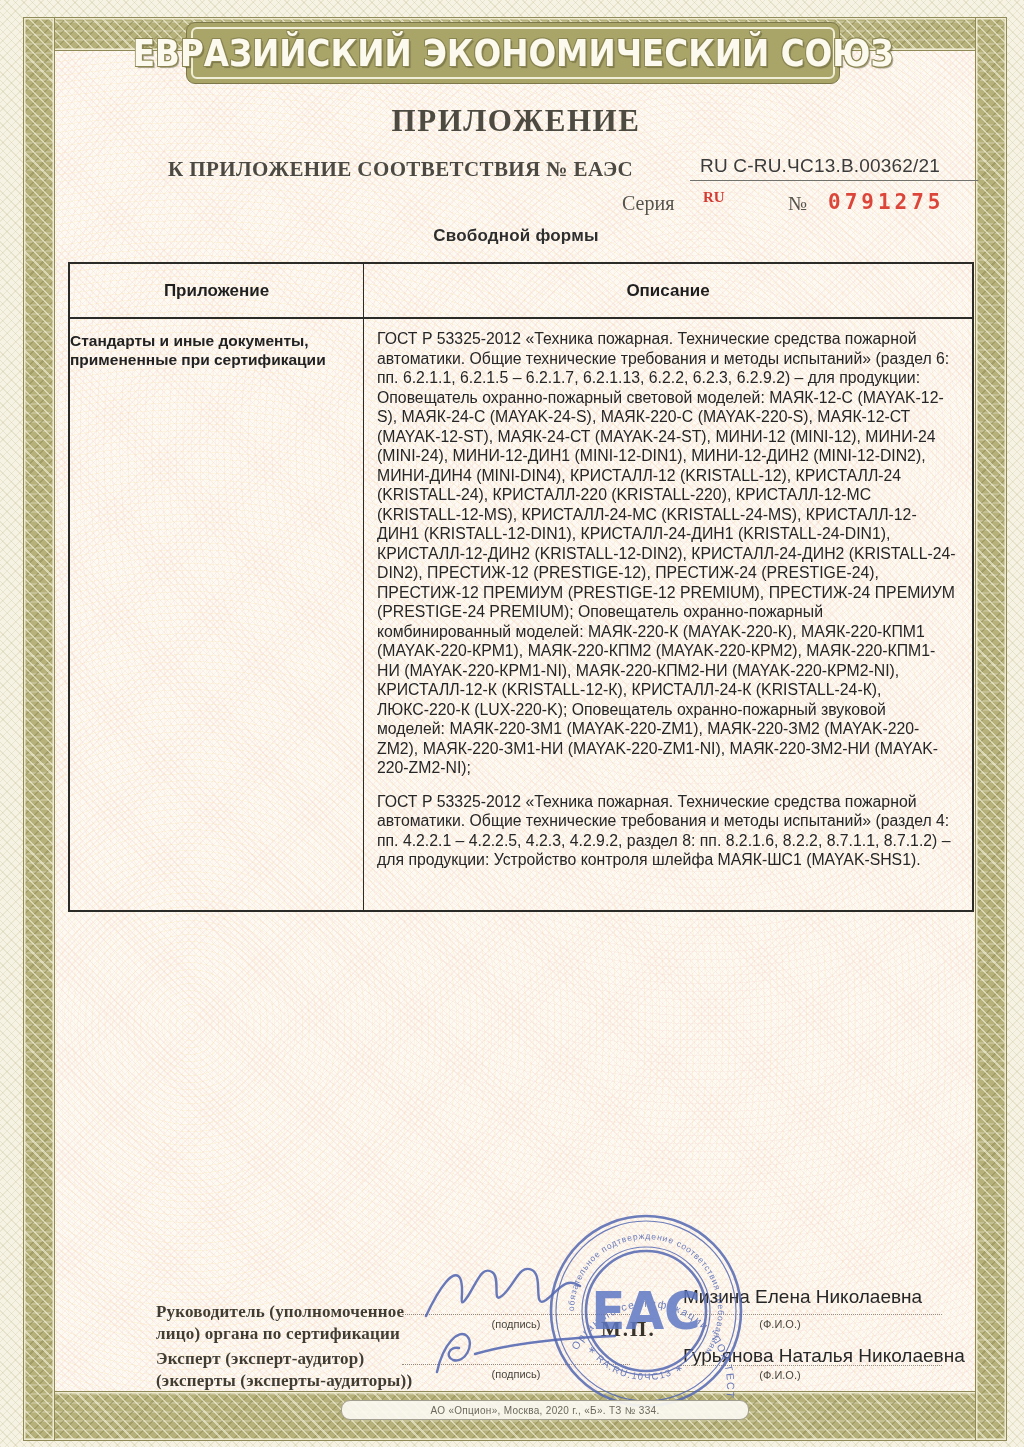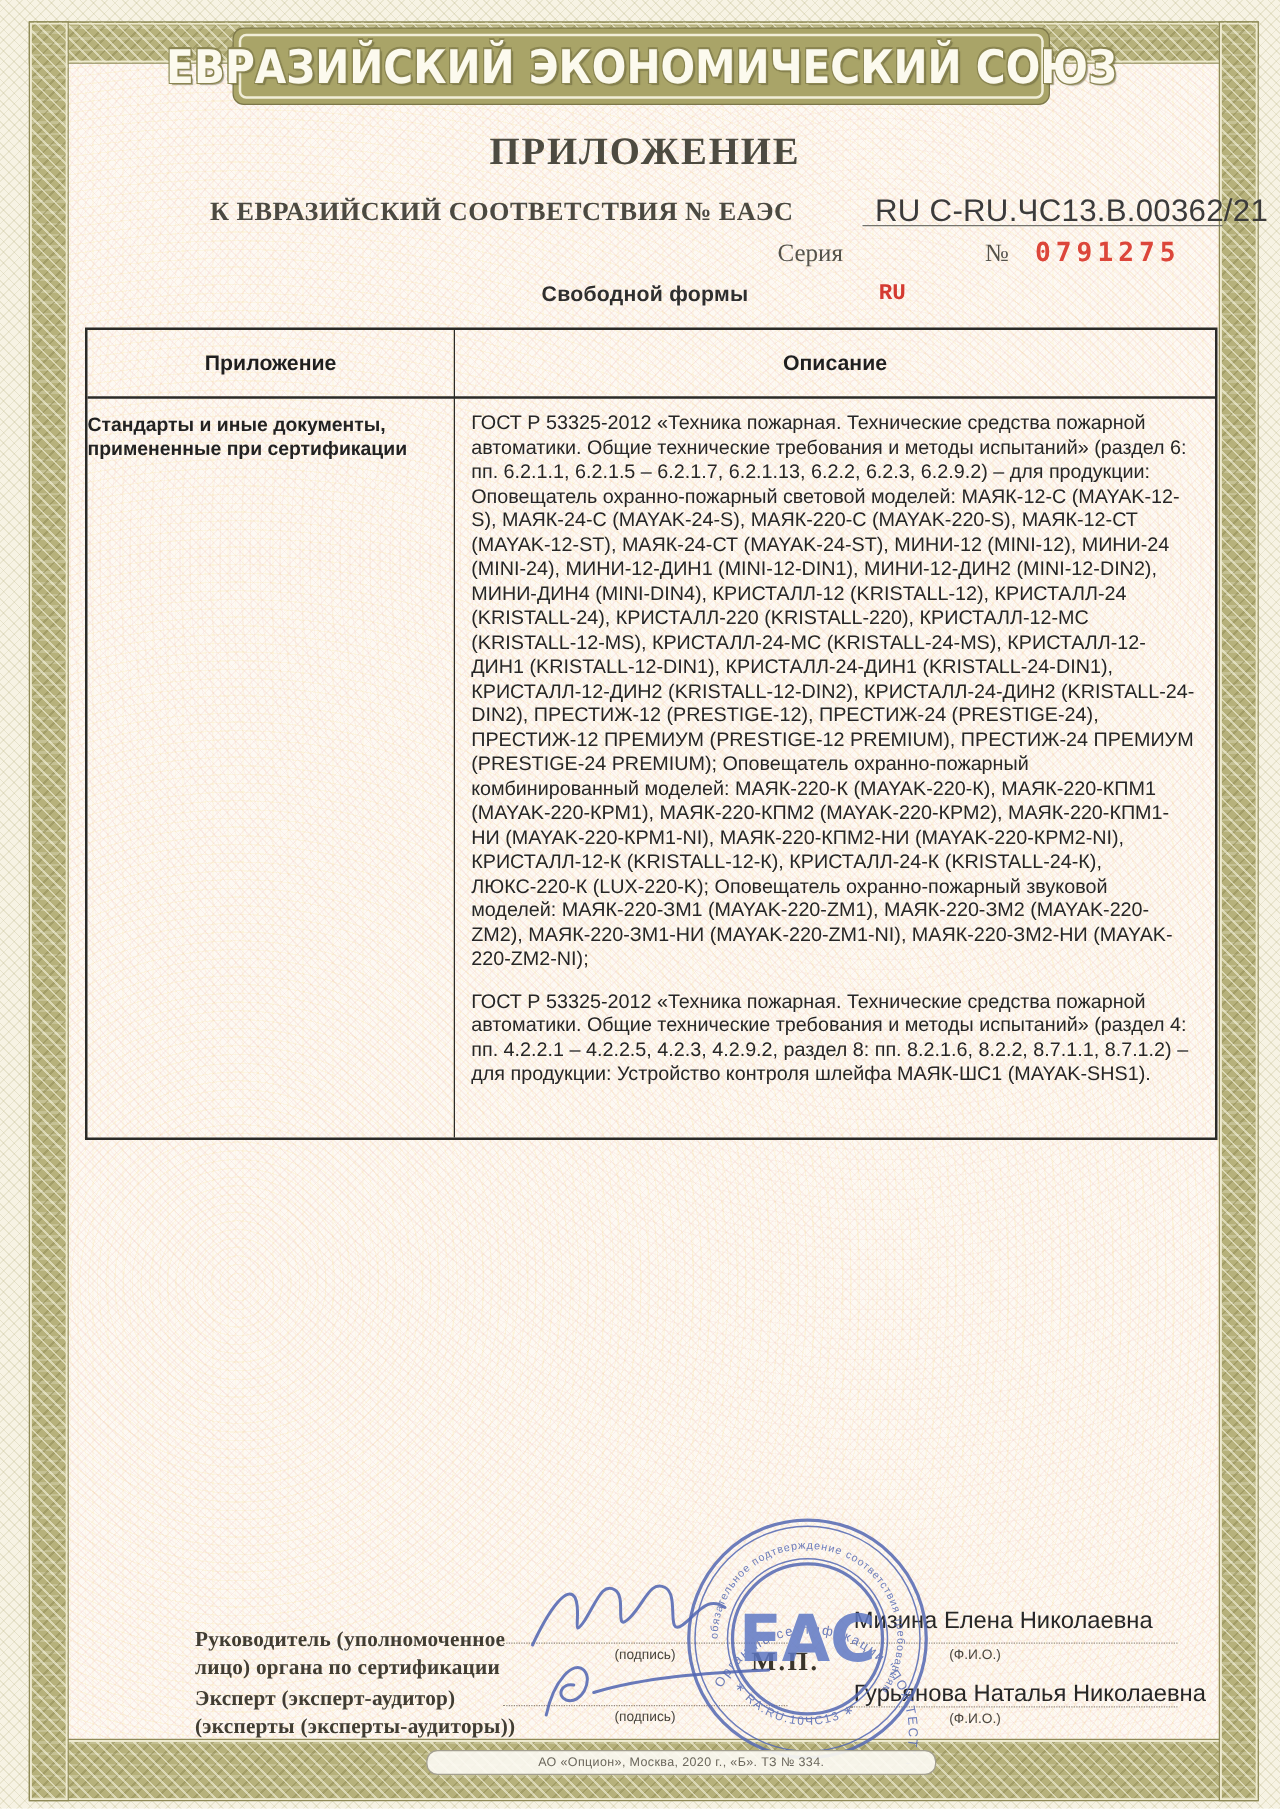--- a/index.html
+++ b/index.html
@@ -57,27 +57,27 @@
     font-family:"Liberation Serif",serif;font-weight:bold;font-size:31px;
     letter-spacing:1.5px;color:#4d4b41;
   }
   .subtitle-label{
     position:absolute;z-index:3;left:168px;top:157px;
     font-family:"Liberation Serif",serif;font-weight:bold;font-size:21px;
     color:#4b4941;letter-spacing:0.4px;white-space:nowrap;
   }
   .cert-number{
     position:absolute;z-index:3;left:700px;top:155px;width:278px;
-    font-family:"Liberation Sans",sans-serif;font-size:25px;color:#3b3b3b;
+    font-family:"Liberation Sans",sans-serif;font-size:19px;color:#3b3b3b;
     letter-spacing:0.2px;white-space:nowrap;
   }
   .cert-underline{position:absolute;z-index:3;left:690px;top:180px;width:288px;border-bottom:1.5px solid #73736d;}
   .series-row{position:absolute;z-index:3;left:0;top:191px;width:1024px;height:26px;}
   .series-label{position:absolute;left:622px;top:1px;font-family:"Liberation Serif",serif;font-size:20px;color:#55534b;}
-  .series-value{position:absolute;left:703px;top:-2px;font-family:Liberation Mono, monospace;font-weight:bold;font-size:18px;color:#d43a31;margin-top:36px;}
+  .series-value{position:absolute;left:703px;top:-2px;font-family:Liberation Serif, serif;font-weight:bold;font-size:15px;color:#d43a31;}
   .number-sign{position:absolute;left:788px;top:1px;font-family:"Liberation Serif",serif;font-size:20px;color:#55534b;}
   .blank-number{position:absolute;left:828px;top:-1px;font-family:"DejaVu Sans Mono",monospace;font-weight:bold;font-size:21px;letter-spacing:4px;color:#dc463a;}
   .form-type{
     position:absolute;z-index:3;left:54px;top:226px;width:924px;text-align:center;
     font-weight:bold;font-size:17px;color:#2e2e2e;letter-spacing:0.2px;
   }
 
   
   .cert-table{
     position:absolute;z-index:3;left:68px;top:262px;width:906px;height:650px;
@@ -148,21 +148,21 @@
   <div class="bstrip left"></div>
   <div class="bstrip right"></div>
 
   <div class="banner">
     <div class="frame"></div>
     <div class="txt">ЕВРАЗИЙСКИЙ ЭКОНОМИЧЕСКИЙ СОЮЗ</div>
   </div>
 
   <div class="doc-title">ПРИЛОЖЕНИЕ</div>
 
-  <div class="subtitle-label">К ЕВРАЗИЙСКИЙ СООТВЕТСТВИЯ № ЕАЭС</div>
+  <div class="subtitle-label">К ПРИЛОЖЕНИЕ СООТВЕТСТВИЯ № ЕАЭС</div>
   <div class="cert-number">RU C-RU.ЧС13.В.00362/21</div>
   <div class="cert-underline"></div>
 
   <div class="series-row">
     <span class="series-label">Серия</span>
     <span class="series-value">RU</span>
     <span class="number-sign">№</span>
     <span class="blank-number">0791275</span>
   </div>
 

